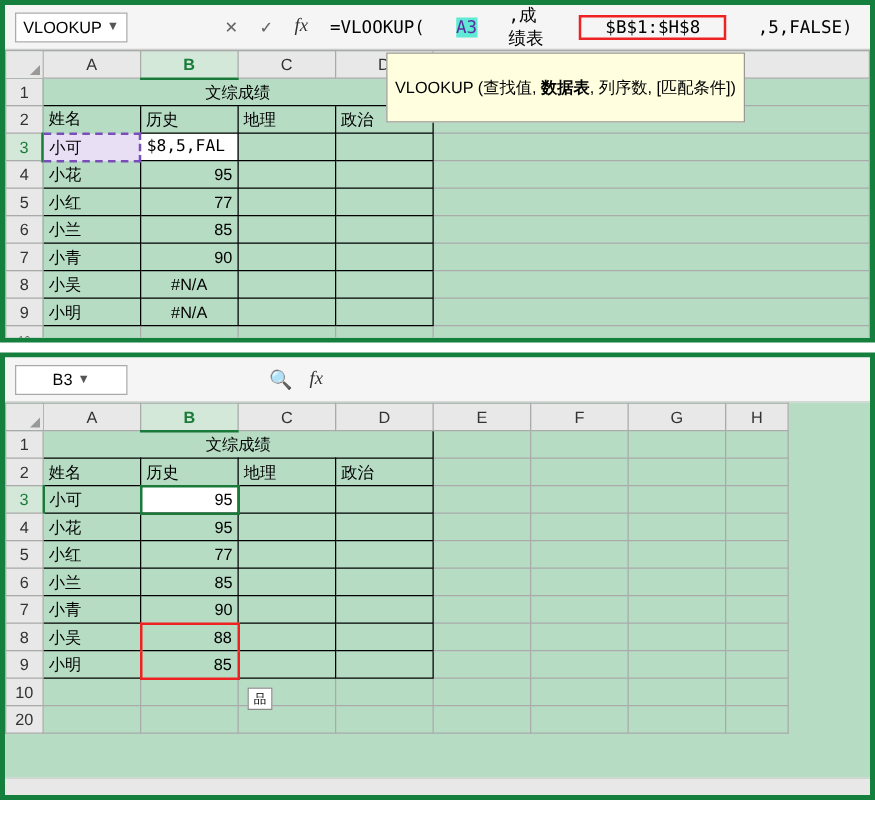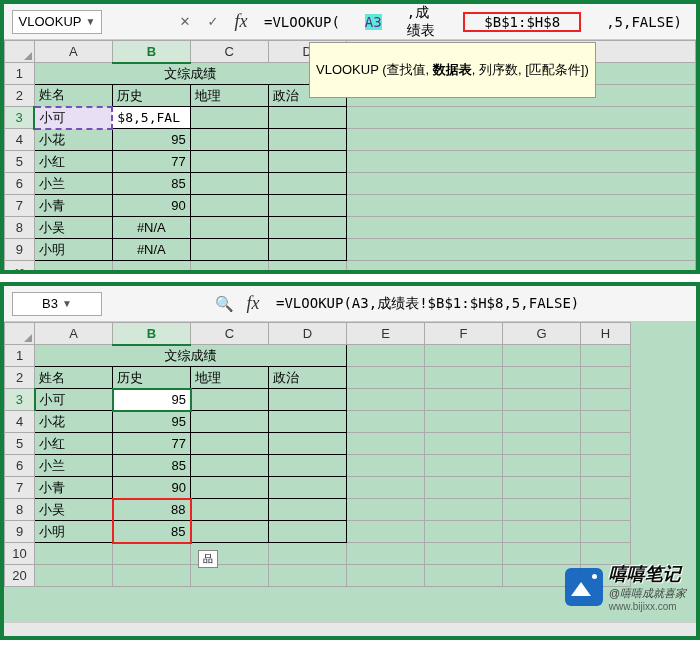--- a/index.html
+++ b/index.html
@@ -2,21 +2,21 @@
 <html><head>
   <meta charset="utf-8">
   <style>
     * { box-sizing: border-box; margin: 0; padding: 0; }
     body { font-family: "Microsoft YaHei", Arial, sans-serif; font-size: 13px; background: #fff; width: 700px; }
     .panel { border: 4px solid #15803d; margin-bottom: 8px; position: relative; }
     .fbar { display: flex; align-items: center; height: 36px; background: #f5f5f5; padding: 0 8px; border-bottom: 1px solid #ccc; gap: 6px; }
     .namebox { width: 90px; height: 24px; border: 1px solid #aaa; background: #fff; display: flex; align-items: center; justify-content: center; font-size: 13px; }
     .namebox .dd { margin-left: 4px; font-size: 10px; color: #555; }
     .fbtn { width: 22px; height: 22px; display: flex; align-items: center; justify-content: center; color: #666; cursor: pointer; }
-    .fx { font-style: italic; font-family: 'Times New Roman', serif; font-size: 18px; color: #333; }
+    .fx { font-style: italic; font-family: 'Times New Roman', serif; font-size: 15px; color: #333; }
     .formula { flex: 1; height: 24px; padding: 0 6px; display: flex; align-items: center; font-size: 14px; font-family: Consolas, monospace; position: relative; gap: 25px; }
     .hl-red { border: 2px solid #e22; padding: 0 19px; text-align: right; }
     .tooltip { position: absolute; top: 38px; left: 305px; background: #ffffe0; border: 1px solid #999; padding: 18px 6px; font-size: 13px; z-index: 10; white-space: nowrap; }
     .tooltip .bold { font-weight: bold; }
     .sheet { background: #b7dcc4; position: relative; overflow: hidden; }
     .grid { border-collapse: collapse; table-layout: fixed; }
     .grid th, .grid td { border: 1px solid #aaa; height: 22px; font-size: 13px; background: #b7dcc4; }
     .grid th { background: #e8e8e8; font-weight: normal; color: #333; text-align: center; }
     .grid th.sel { background: #d4e8d9; color: #1a7a3a; font-weight: bold; border-bottom: 2px solid #1a7a3a; }
     .grid th.rsel { background: #d4e8d9; color: #1a7a3a; border-right: 2px solid #1a7a3a; }
@@ -164,23 +164,20 @@
 
 <div class="panel">
   <div class="fbar">
     <div class="namebox">
       <span>B3</span>
       <span class="dd">▼</span>
     </div>
     <div style="width:100px"></div>
     <div class="fbtn" style="font-size:15px">🔍</div>
     <div class="fbtn fx">fx</div>
-    <div class="formula">
-      <span>=VLOOKUP(A3,成绩表!$B$1:$H$8,5,FALSE)</span>
-    </div>
   </div>
   <div class="sheet" style="height:300px">
     <table class="grid">
       <tbody>
           <tr>
         <th class="corner"></th>
         <th class="wcol">A</th>
         <th class="wcol sel">B</th>
         <th class="wcol">C</th>
         <th class="wcol">D</th>
@@ -305,23 +302,15 @@
             <td></td>
             <td></td>
             <td></td>
             <td></td>
       </tr>
     </tbody>
       </table>
     <div class="paste-icon" style="left:194px; top:228px">
       <span>品</span>
     </div>
-    <div class="watermark">
-      <div class="wm-logo"></div>
-      <div class="wm-text">
-        <span class="t1">嘻嘻笔记</span>
-        <span class="t2">@嘻嘻成就喜家</span>
-        <span class="t3">www.bijixx.com</span>
-      </div>
-    </div>
   </div>
   <div class="scrollbar"></div>
 </div>
 
 </body></html>

